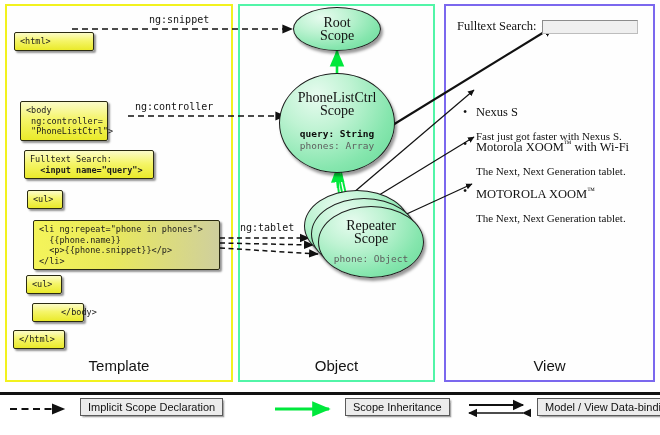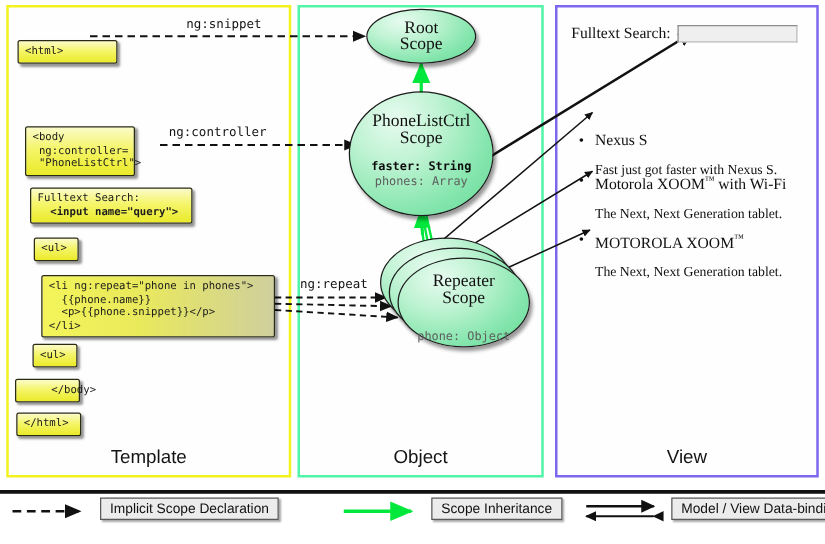--- a/index.html
+++ b/index.html
@@ -230,48 +230,48 @@
 
   <div class="ybox" style="left:27px; top:190px; width:36px;">&lt;ul&gt;</div>
 
   <div class="ybox grad-right" style="left:33px; top:220px; width:187px;">&lt;li ng:repeat="phone in phones"&gt;
   {{phone.name}}
   &lt;p&gt;{{phone.snippet}}&lt;/p&gt;
 &lt;/li&gt;</div>
 
   <div class="ybox" style="left:26px; top:275px; width:36px;">&lt;ul&gt;</div>
 
-  <div class="ybox" style="left:12px; top:303px; width:52px;padding-left:28px;">&lt;/body&gt;</div>
+  <div class="ybox" style="left:32px; top:303px; width:52px;padding-left:28px;">&lt;/body&gt;</div>
 
   <div class="ybox" style="left:13px; top:330px; width:52px;">&lt;/html&gt;</div>
 
   <div class="edge-label" style="left:149px; top:14px;">ng:snippet</div>
   <div class="edge-label" style="left:135px; top:101px;">ng:controller</div>
-  <div class="edge-label" style="left:240px; top:222px;">ng:repeat</div>
+  <div class="edge-label" style="left:240px; top:222px;">ng:tablet</div>
 
   <div class="ell" style="left:293px; top:7px; width:88px; height:44px;">
     <div class="t1" style="margin-top:8px;">Root</div>
     <div class="t1">Scope</div>
   </div>
 
   <div class="ell" style="left:279px; top:73px; width:116px; height:100px;">
     <div class="t1" style="margin-top:17px;">PhoneListCtrl</div>
     <div class="t1">Scope</div>
     <div class="props" style="margin-top:11px;">
-      <div><span class="q">faster:</span> <span class="q">String</span></div>
+      <div><span class="q">query:</span> <span class="q">String</span></div>
       <div><span class="p">phones:</span> <span class="p">Array</span></div>
     </div>
   </div>
 
   <div class="ell" style="left:304px; top:190px; width:106px; height:72px; z-index:1;"></div>
   <div class="ell" style="left:311px; top:198px; width:106px; height:72px; z-index:2;"></div>
   <div class="ell" style="left:318px; top:206px; width:106px; height:72px; z-index:3;">
     <div class="t1" style="margin-top:12px;">Repeater</div>
     <div class="t1">Scope</div>
-    <div class="props" style="margin-top:19px;">
+    <div class="props" style="margin-top:8px;">
       <div><span class="p">phone:</span> <span class="p">Object</span></div>
     </div>
   </div>
 
   <div id="view-inner">
     <div class="search-row">
       <span class="search-label">Fulltext Search:</span>
       <input class="search-input" type="text" placeholder="" style="">
     </div>
 

